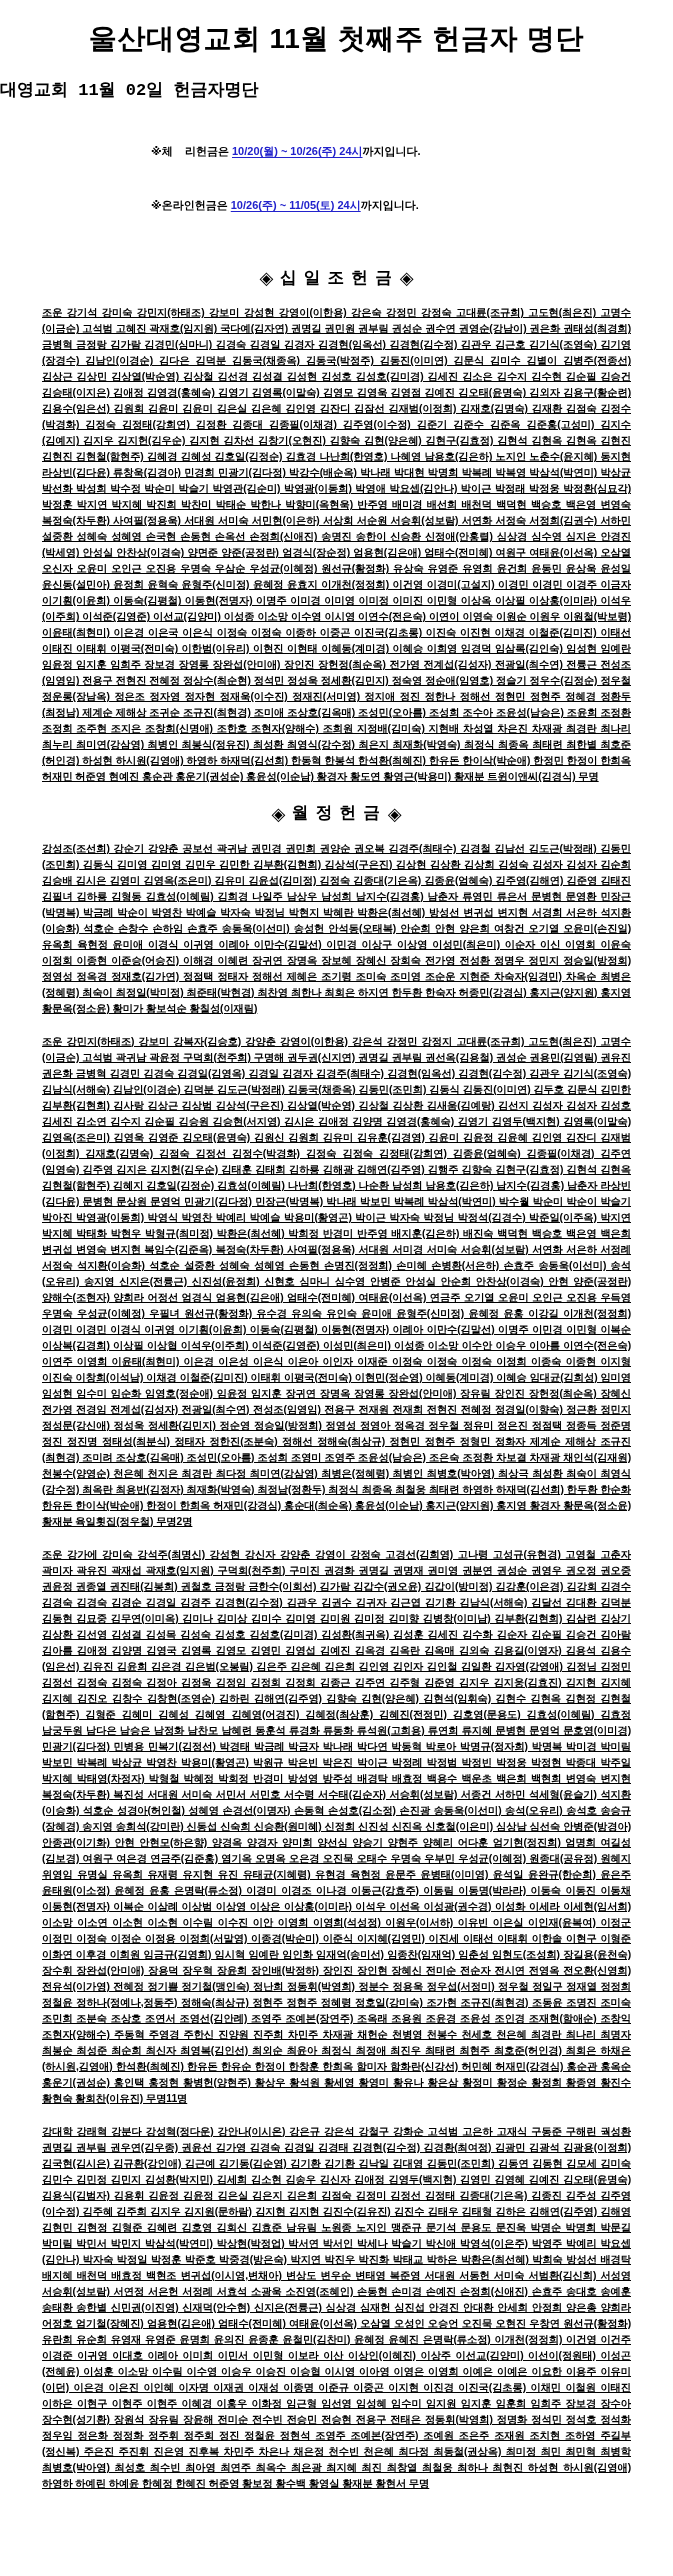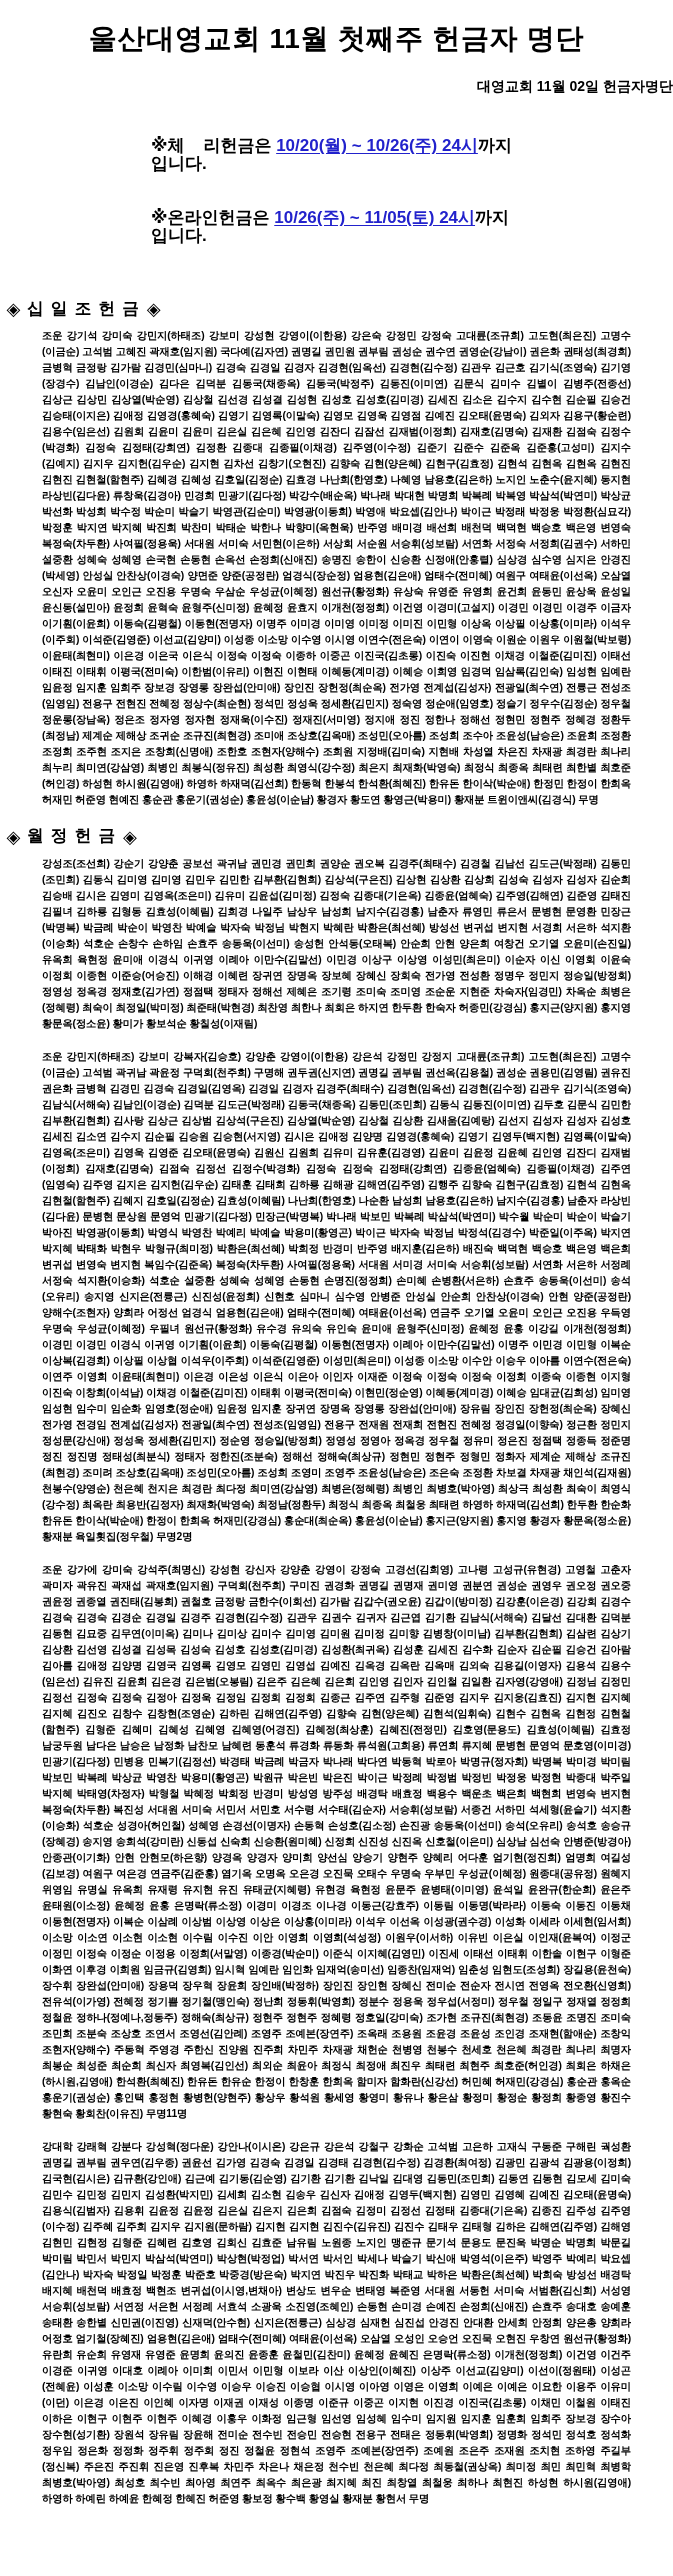--- a/index.html
+++ b/index.html
@@ -14,55 +14,58 @@
     padding-top:14.6px;
   }
   .main-title{
     text-align:center;
     font-size:28px;
     font-weight:bold;
     letter-spacing:0.7px;
     margin:5.3px 0 20px 0;
   }
   .sub-title{
-    text-align:right;
-    font-size:14px;
+    text-align:left;
+    font-size:17px;
     font-weight:bold;
     margin:0 0 5.3px 0;
+    font-family:Liberation Mono, monospace;
   }
   .notices{
     width:371px;
     margin:0 auto 4px auto;
-    font-size:17px;
+    font-size:11px;
     font-weight:bold;
     line-height:18px;
     white-space:pre-wrap;
   }
   .notice-line{white-space:pre-wrap;}
   .date-link{
     color:#2222cc;
     text-decoration:underline;
     text-underline-offset:2px;
   }
   .section{margin-top:17px;}
   .section-header{
+    text-align:center;
     font-size:16.6px;
     font-weight:bold;
     margin:9.3px 0 8px 0;
   }
   .section-header .diamond{font-size:18px;vertical-align:-1.3px;padding:0 6.6px;}
   .section-header .sec-title{letter-spacing:1.3px;}
   .names-block{
-    margin:0 42px;
+    margin:16px 42px;
     font-size:10.3px;
     font-weight:bold;
     line-height:16px;
     text-align:justify;
     word-break:keep-all;
     letter-spacing:-0.1px;
+    text-decoration:underline;
   }
 </style>
 </head>
 <body>
 
 <div class="page">
 
   <h1 class="main-title">울산대영교회 11월 첫째주 헌금자 명단</h1>
 
   <h2 class="sub-title">대영교회 11월 02일 헌금자명단</h2>

